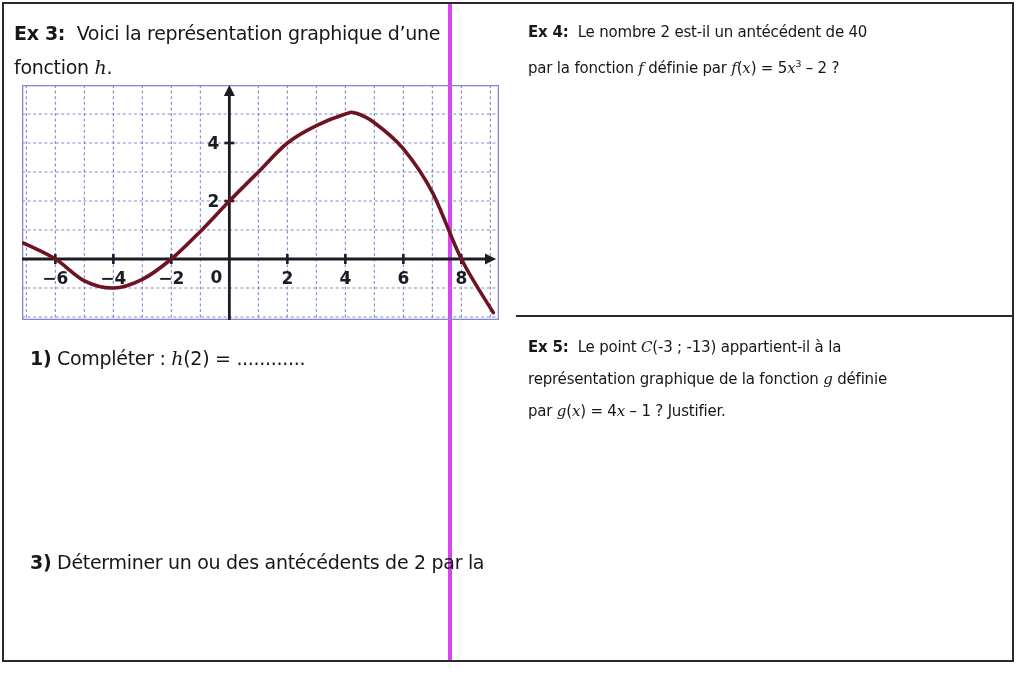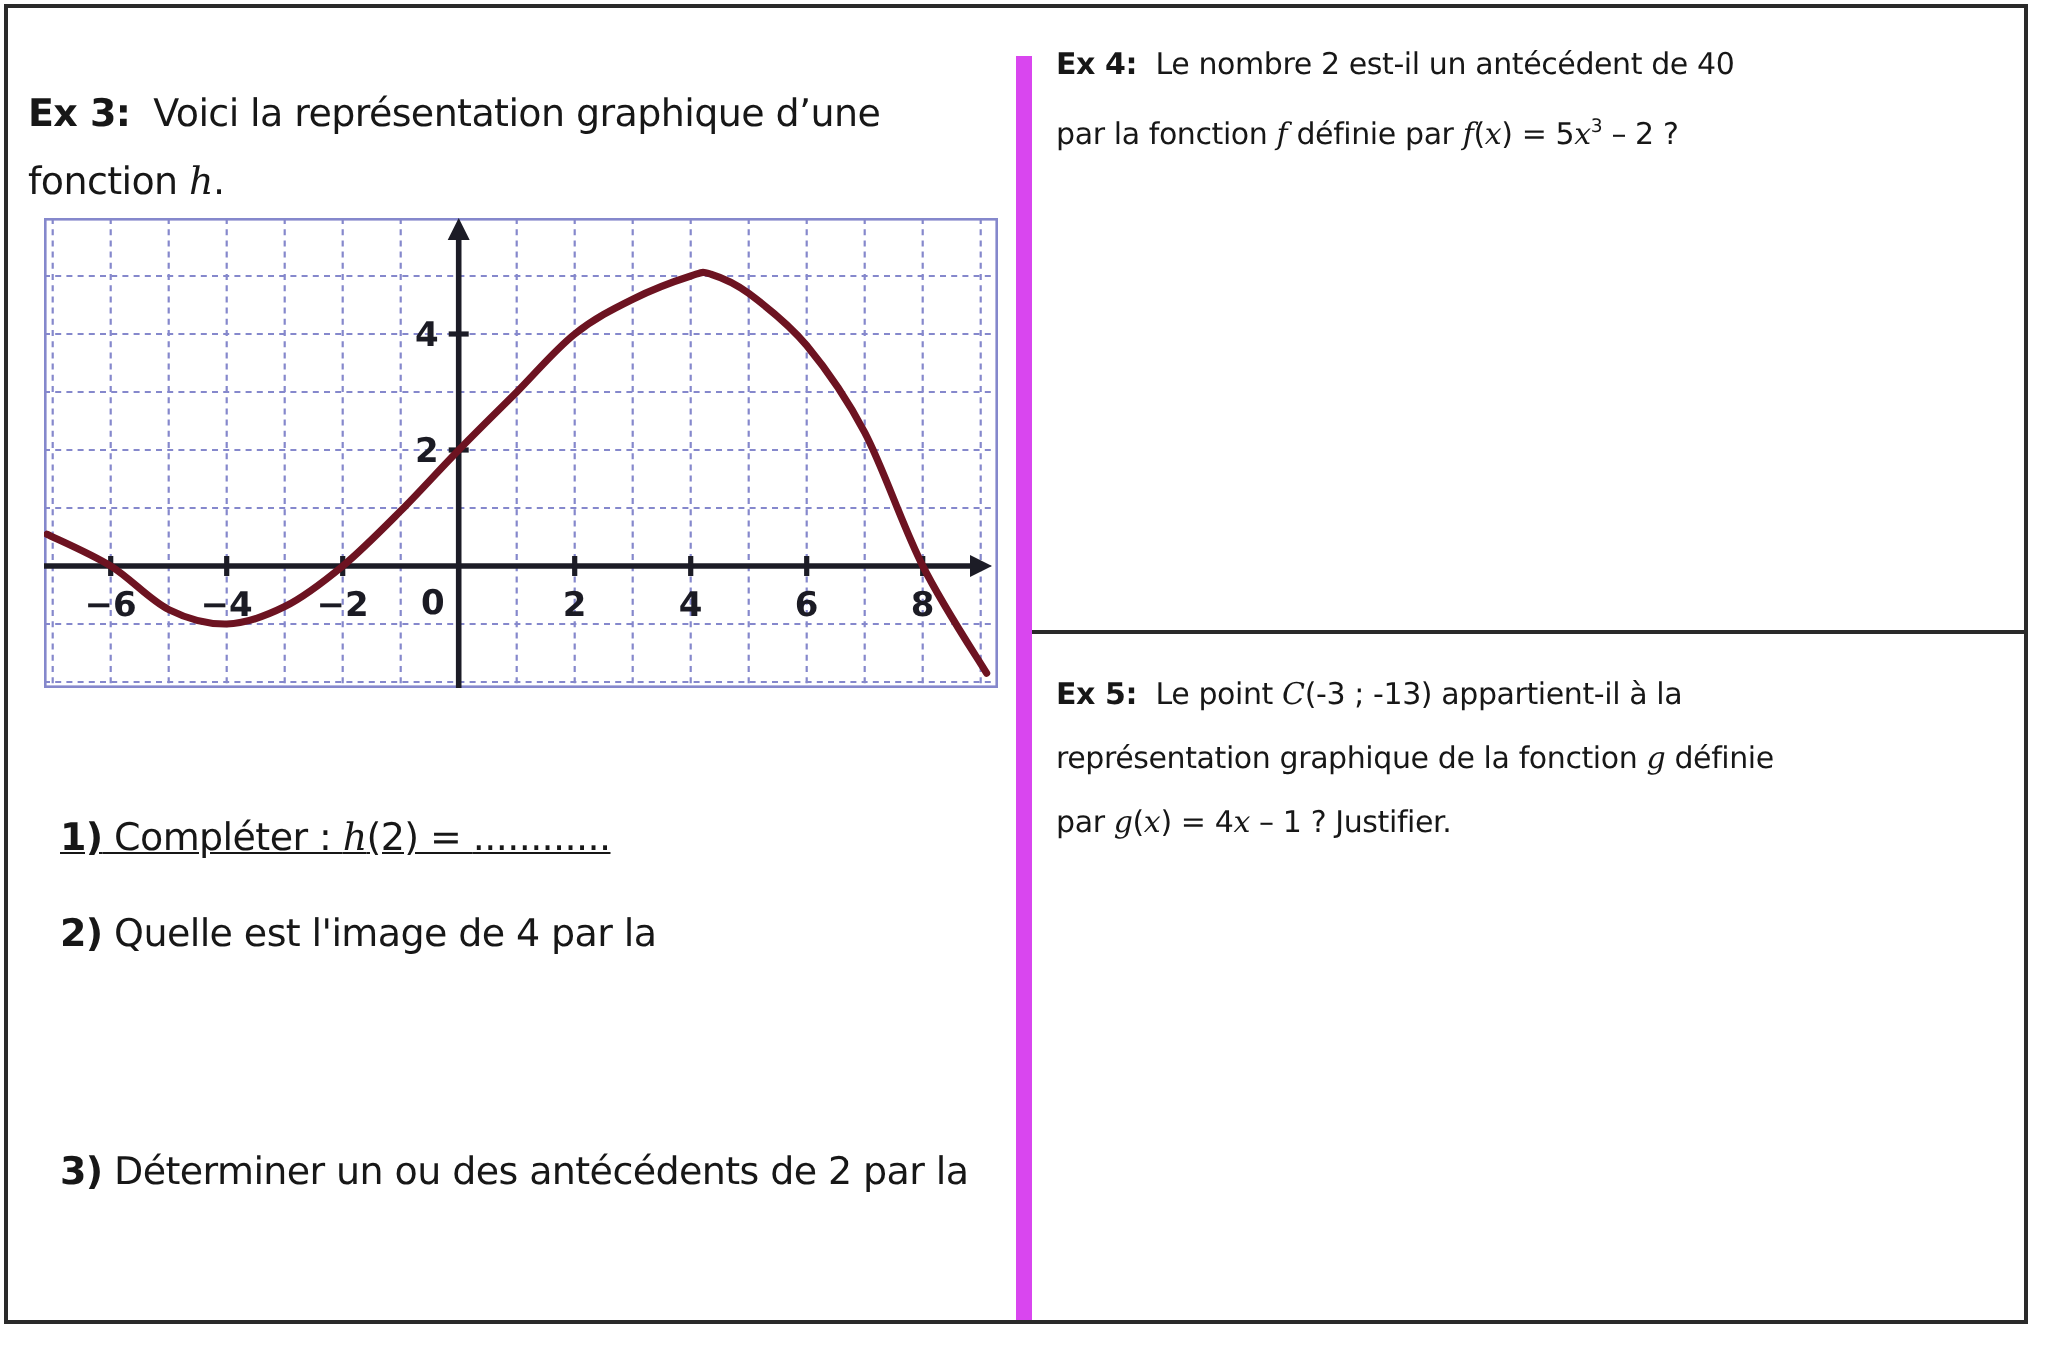--- a/index.html
+++ b/index.html
@@ -2,36 +2,36 @@
 <html><head>
 <meta charset="utf-8">
 <style>
   * { margin:0; padding:0; box-sizing:border-box; }
   html,body { width:1024px; height:676px; background:#ffffff;
               font-family:"DejaVu Sans", sans-serif; color:#171717; }
   body { position:relative; overflow:hidden; }
 
   .frame { position:absolute; left:2px; top:2px; width:1012px; height:660px;
            border:2px solid #2a2a2a; background:#fff; }
-  .col-left  { position:absolute; left:0; top:0; bottom:0; width:512px;
-               border-right:8px solid #d946ef;margin-top:24px; }
+  .col-left  { position:absolute; left:0; top:0; bottom:0; width:448px;
+               border-right:4px solid #d946ef; }
   .col-right { position:absolute; left:512px; top:0; bottom:0; right:0; }
   .cell-ex4  { position:absolute; left:0; top:0; right:0; height:313px;
                border-bottom:2px solid #2a2a2a; }
   .cell-ex5  { position:absolute; left:0; top:315px; right:0; bottom:0; }
 
   .line { white-space:pre; }
   .seg-b { font-weight:700; }
   .mi { font-family:"DejaVu Serif", serif; font-style:italic; }
   sup { font-size:0.62em; }
 
   .title { padding:12px 6px 0 10px; font-size:19px; line-height:34px; letter-spacing:-0.3px; }
   .graph-wrap { position:absolute; left:18px; top:81px; }
   .q  { position:absolute; left:26px; font-size:19px; letter-spacing:-0.3px; }
-  .q1 { top:380px;text-decoration:underline; }
+  .q1 { top:343px; }
   .q2 { top:416px; line-height:46px; }
   .q3 { top:536px; line-height:45px; }
 
   .ex-text { font-size:15px; letter-spacing:-0.2px; line-height:32px; padding:12px 8px 0 12px; }
 
   #graph-svg { display:block; }
   #graph-svg text.tick { font:700 17px "DejaVu Sans", sans-serif; fill:#1b1b24; }
 </style>
 </head>
 <body>
@@ -97,21 +97,20 @@
           <text x="197.35000000000002" y="64" text-anchor="end" class="tick">4</text>
           <text x="200.35000000000002" y="198" text-anchor="end" class="tick">0</text>
           <path d="M 1.5 158.1 C 6.8 160.7 23.2 167.7 33.4 174.0 C 43.5 180.3 52.7 190.9 62.4 195.8 C 72.0 200.6 81.7 203.2 91.4 203.0 C 101.0 202.8 110.7 199.1 120.4 194.3 C 130.0 189.5 139.7 182.0 149.4 174.0 C 159.0 166.0 168.7 156.1 178.4 146.4 C 188.0 136.8 197.7 125.9 207.4 116.0 C 217.0 106.1 226.7 96.7 236.4 87.0 C 246.0 77.3 255.7 65.7 265.4 58.0 C 275.0 50.3 284.7 45.4 294.4 40.6 C 304.0 35.8 316.8 31.1 323.4 29.0 C 329.9 26.9 328.7 26.7 333.5 28.1 C 338.3 29.6 344.4 31.8 352.4 37.7 C 360.3 43.6 371.7 52.2 381.4 63.8 C 391.0 75.4 400.7 88.9 410.4 107.3 C 420.0 125.7 429.2 153.9 439.4 174.0 C 449.5 194.1 465.9 218.7 471.3 227.6" fill="none" stroke="#6d1321" stroke-width="3.6" stroke-linecap="round"></path>
         </svg>
     </div>
 
     <div class="q q1">
       <div class="line"><span class="seg-b">1)</span><span> Compléter : </span><span class="mi">h</span><span>(2) = </span><span>............</span></div>
     </div>
     <div class="q q2">
-      <div class="line"><span class="seg-b">2)</span><span> Quelle est l'image de 4 par la</span></div>
     </div>
     <div class="q q3">
       <div class="line"><span class="seg-b">3)</span><span> Déterminer un ou des antécédents de 2 par la</span></div>
     </div>
   </div>
 
   <div class="col-right">
     <div class="cell-ex4">
       <div class="ex-text">
         <div class="line"><span class="seg-b">Ex 4:</span><span>  Le nombre 2 est-il un antécédent de 40</span></div>

